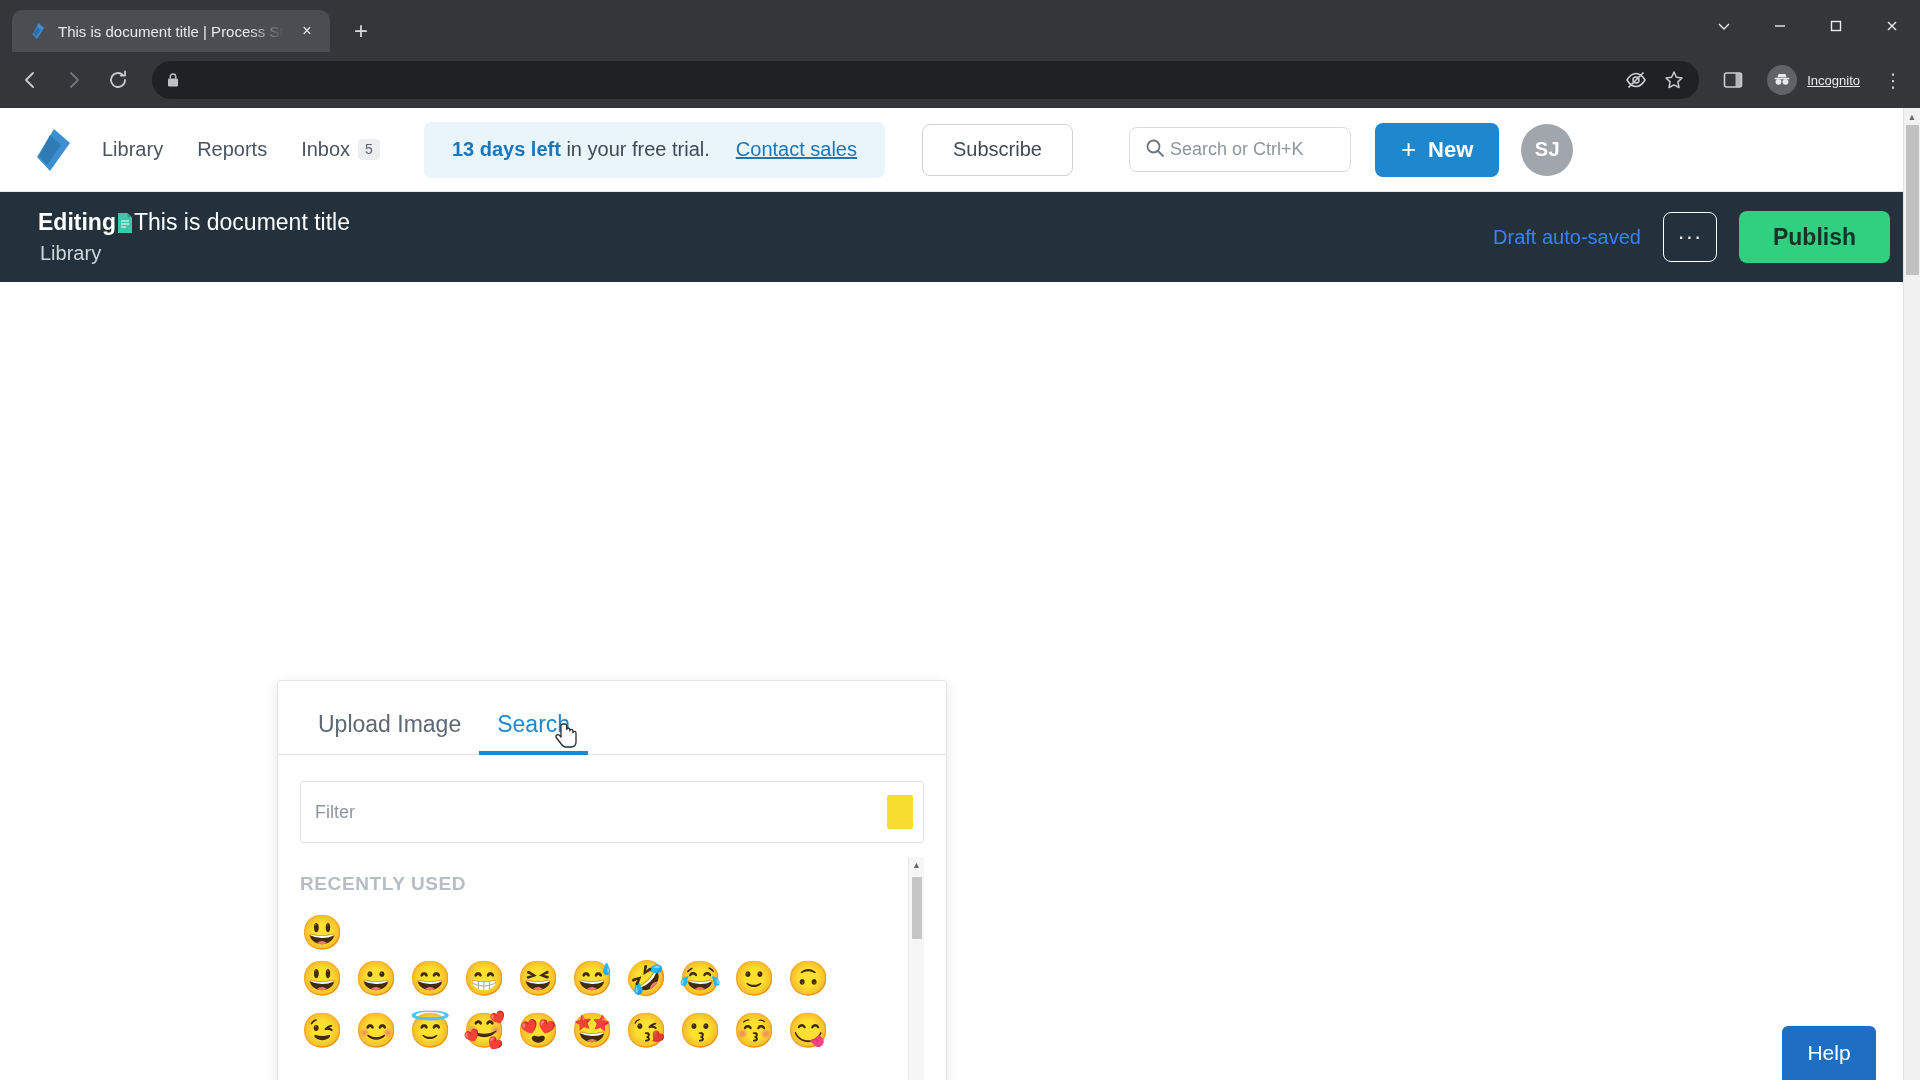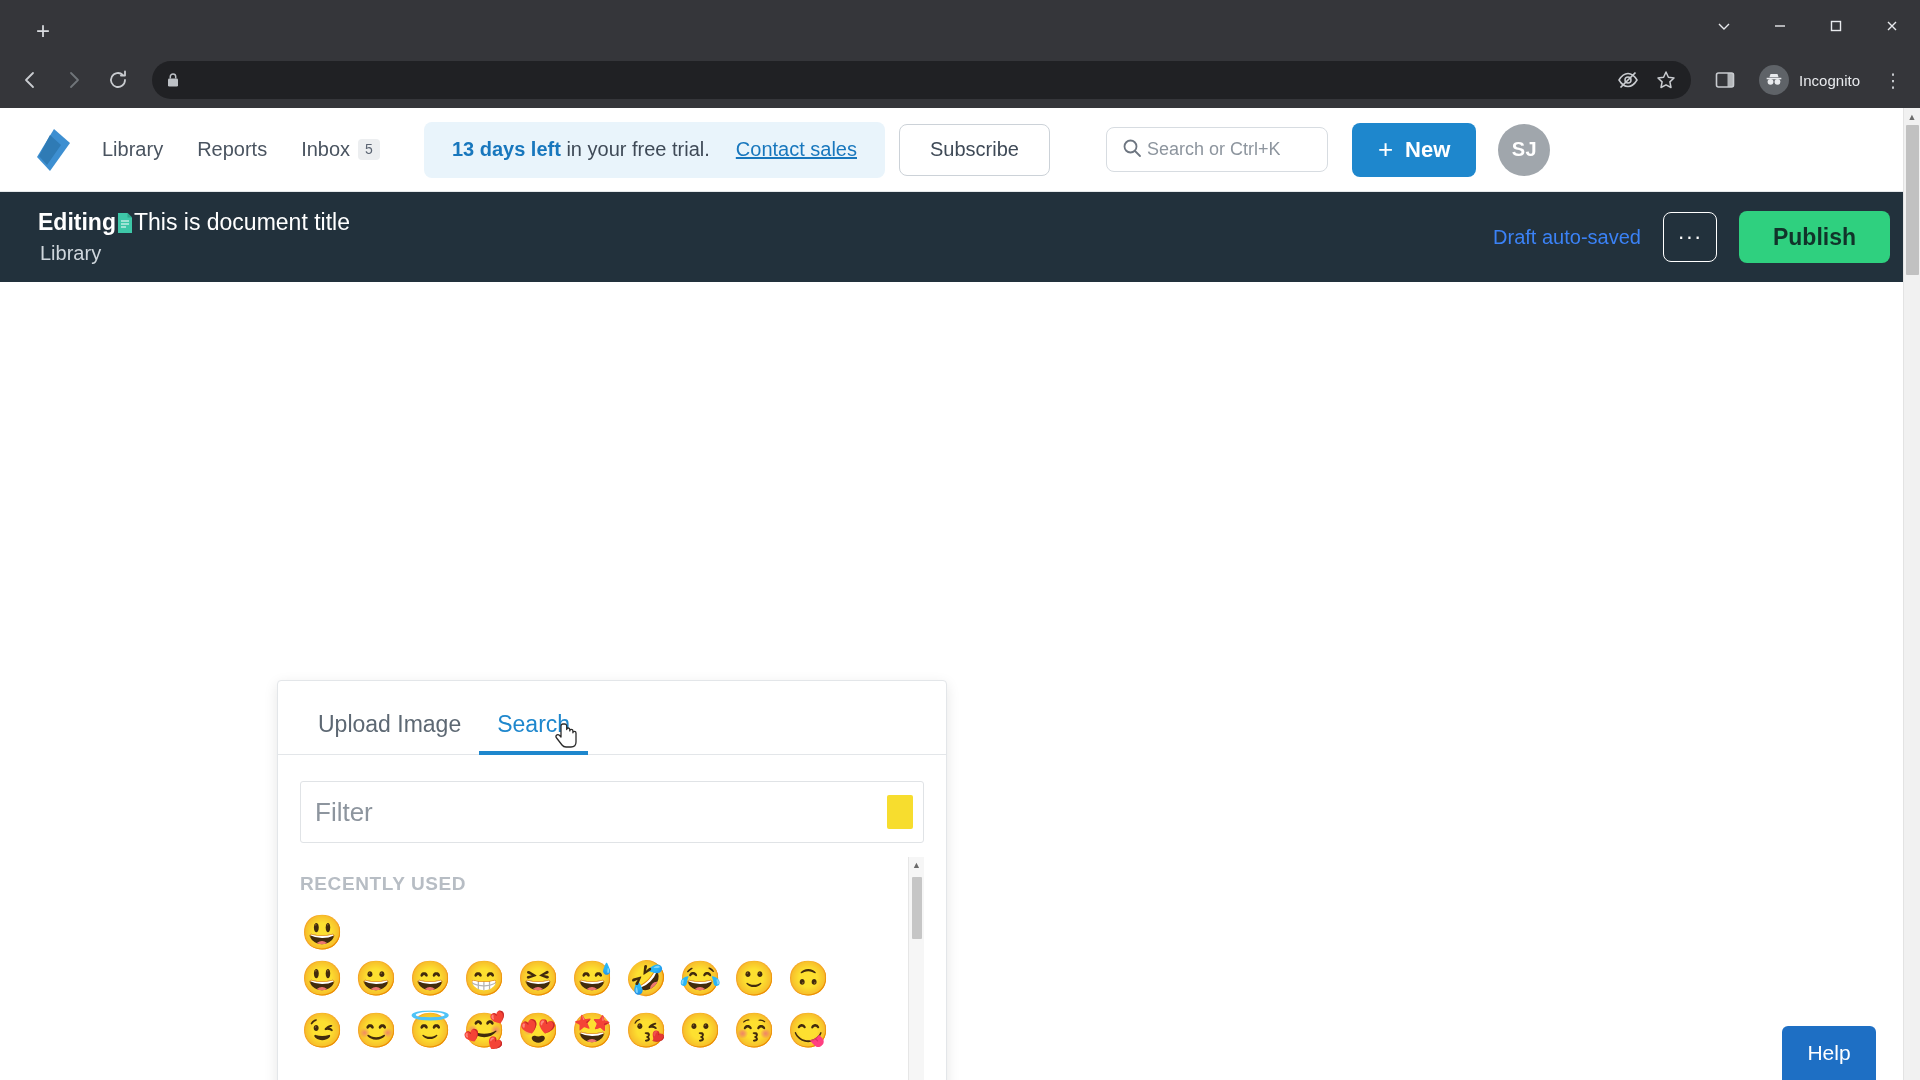--- a/index.html
+++ b/index.html
@@ -50,22 +50,22 @@
   .omnibox {
     flex: 1; height: 38px; background: #202124; border-radius: 20px; margin: 0 10px;
     display: flex; align-items: center; padding: 0 14px; gap: 12px; min-width: 0;
   }
   .lock-icon { flex: 0 0 16px; display: flex; align-items: center; color: #bdc1c6; }
   .url-text { font-size: 16px; color: #9aa0a6; white-space: nowrap; overflow: hidden; }
   .url-text b { color: #e8eaed; font-weight: 400; }
   .omnibox-actions { margin-left: auto; display: flex; align-items: center; gap: 16px; padding-left: 12px; }
   .tb-icon { color: #c9ccd0; display: flex; align-items: center; justify-content: center; }
   .incognito-pill {
-    display: flex; align-items: center; gap: 10px; color: #e8eaed; font-size: 15px;
-    padding: 4px 12px 4px 4px; border-radius: 20px; margin-left: 6px;
+    display: flex; align-items: center; gap: 10px; color: #e8eaed; font-size: 13px;
+    padding: 4px 12px 4px 4px; border-radius: 20px; margin-left: 6px; text-decoration: underline;
   }
   .incognito-avatar {
     width: 30px; height: 30px; border-radius: 50%; background: #5f6368;
     display: flex; align-items: center; justify-content: center;
   }
   .kebab { width: 34px; height: 40px; display: flex; align-items: center; justify-content: center; color: #c9ccd0; font-size: 19px; letter-spacing: 0; }
 
   
   .app { width: 1920px; height: 972px; position: relative; background: #fff; overflow: hidden; }
 
@@ -82,21 +82,21 @@
     padding: 2px 7px; line-height: 1.2;
   }
   .trial-banner {
     margin-left: 44px; background: #e9f4fb; border-radius: 8px; height: 56px;
     display: flex; align-items: center; padding: 0 28px; gap: 26px;
   }
   .trial-text { font-size: 20px; color: #3f4a57; white-space: nowrap; }
   .trial-text b { color: #1877bd; font-weight: 700; }
   .contact-sales { font-size: 20px; color: #1877bd; text-decoration: underline; white-space: nowrap; }
   .subscribe-btn {
-    margin-left: 14px; height: 52px; padding: 8px 30px; border: 1px solid #ccd2d8;
+    margin-left: 37px; height: 52px; padding: 8px 30px; border: 1px solid #ccd2d8;
     border-radius: 8px; background: #fff; font-size: 20px; color: #3f4a57;
     display: flex; align-items: center; white-space: nowrap;
   }
   .search-box {
     margin-left: 56px; width: 222px; height: 45px; border: 1px solid #d7dce1; border-radius: 8px;
     display: flex; align-items: center; gap: 4px; padding: 0 14px; background: #fff;
   }
   .search-placeholder { font-size: 18px; color: #8d959e; white-space: nowrap; overflow: hidden; }
   .new-btn {
     margin-left: 24px; height: 54px; padding: 0 26px; background: #1e87cd; border-radius: 8px;
@@ -161,21 +161,21 @@
   .cursor-hand {
     position: absolute; left: 555px; top: 440px; width: 26px; height: 30px; pointer-events: none;
   }
 
   .filter-wrap { padding: 26px 22px 0; }
   .filter-row {
     border: 1px solid #e0e3e6; border-radius: 3px; height: 62px;
     display: flex; align-items: center; padding: 0 10px 0 14px;
   }
   .filter-input {
-    flex: 1; border: none; outline: none; font-size: 26px; color: #2b3views;
+    flex: 1; border: none; outline: none; font-size: 18px; color: #2b3views;
     font-family: "Liberation Sans", sans-serif; background: transparent; color: #333;
   }
   .filter-input::placeholder { color: #8d959e; }
   .filter-swatch { width: 26px; height: 34px; background: #f7dd2e; border-radius: 2px; flex: 0 0 26px; }
 
   .emoji-scroll {
     position: relative; margin: 14px 22px 0; flex: 1; overflow: hidden;
     border-bottom: 0; padding-right: 20px;
   }
   .section-label {
@@ -209,20 +209,30 @@
   }
   .page-sb-arrow { height: 17px; display: flex; align-items: center; justify-content: center; font-size: 9px; color: #6b6b6b; }
   .page-sb-thumb { position: absolute; top: 17px; left: 2px; width: 13px; height: 150px; background: #c1c1c1; border-radius: 1px; }
 </style>
 </head>
 <body>
 
 <div class="browser-chrome">
 
   <div class="tabstrip">
+    <div class="tab">
+      <span class="tab-favicon">
+        <svg width="20" height="20" viewBox="0 0 20 20">
+          <path d="M10.5 2 L16 7 L9 18 L4.5 13.5 Z" fill="#3d8fd1"></path>
+          <path d="M9 5.5 L13 9 L8 16 L5.5 12.5 Z" fill="#2f6fa8"></path>
+        </svg>
+      </span>
+      <span class="tab-title">This is document title | Process St</span>
+      <span class="tab-close">×</span>
+    </div>
     <div class="new-tab">+</div>
 
     <div class="win-controls">
       <div class="win-btn">
         <svg width="14" height="14" viewBox="0 0 14 14">
             <path d="M2 5 L7 10 L12 5" fill="none" stroke="#e8eaed" stroke-width="1.4"></path>
           </svg>
       </div>
       <div class="win-btn">
         <svg width="14" height="14" viewBox="0 0 14 14">

